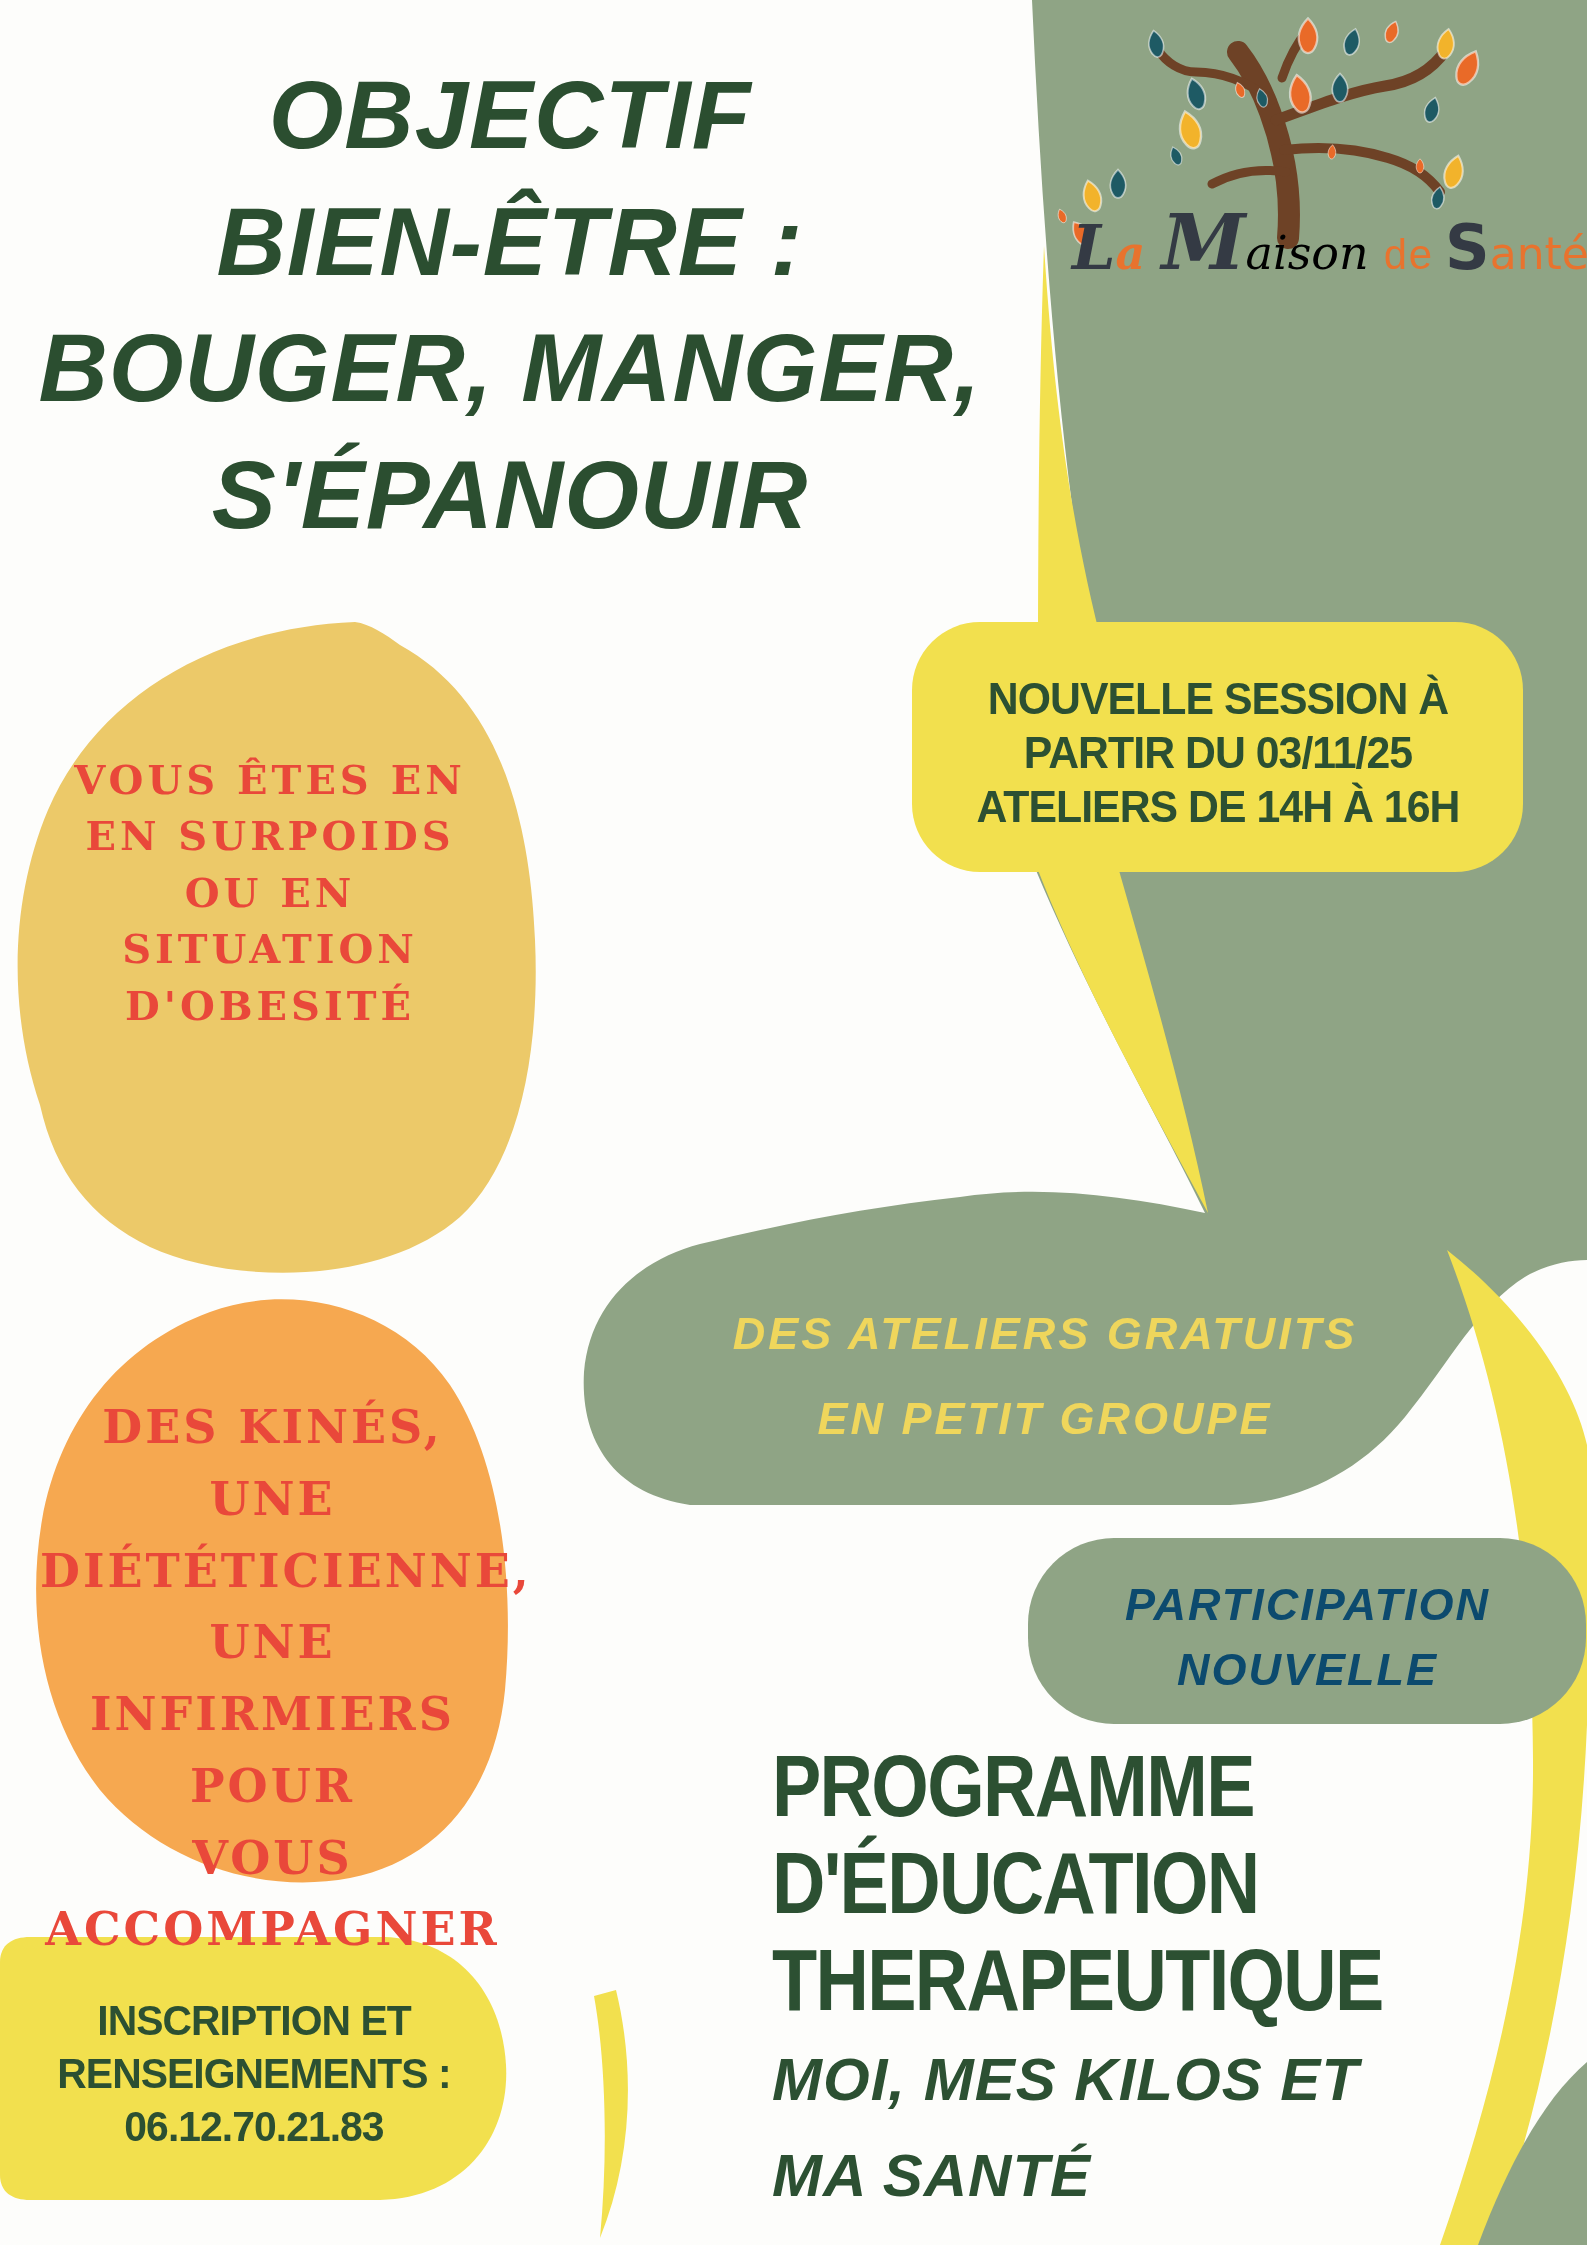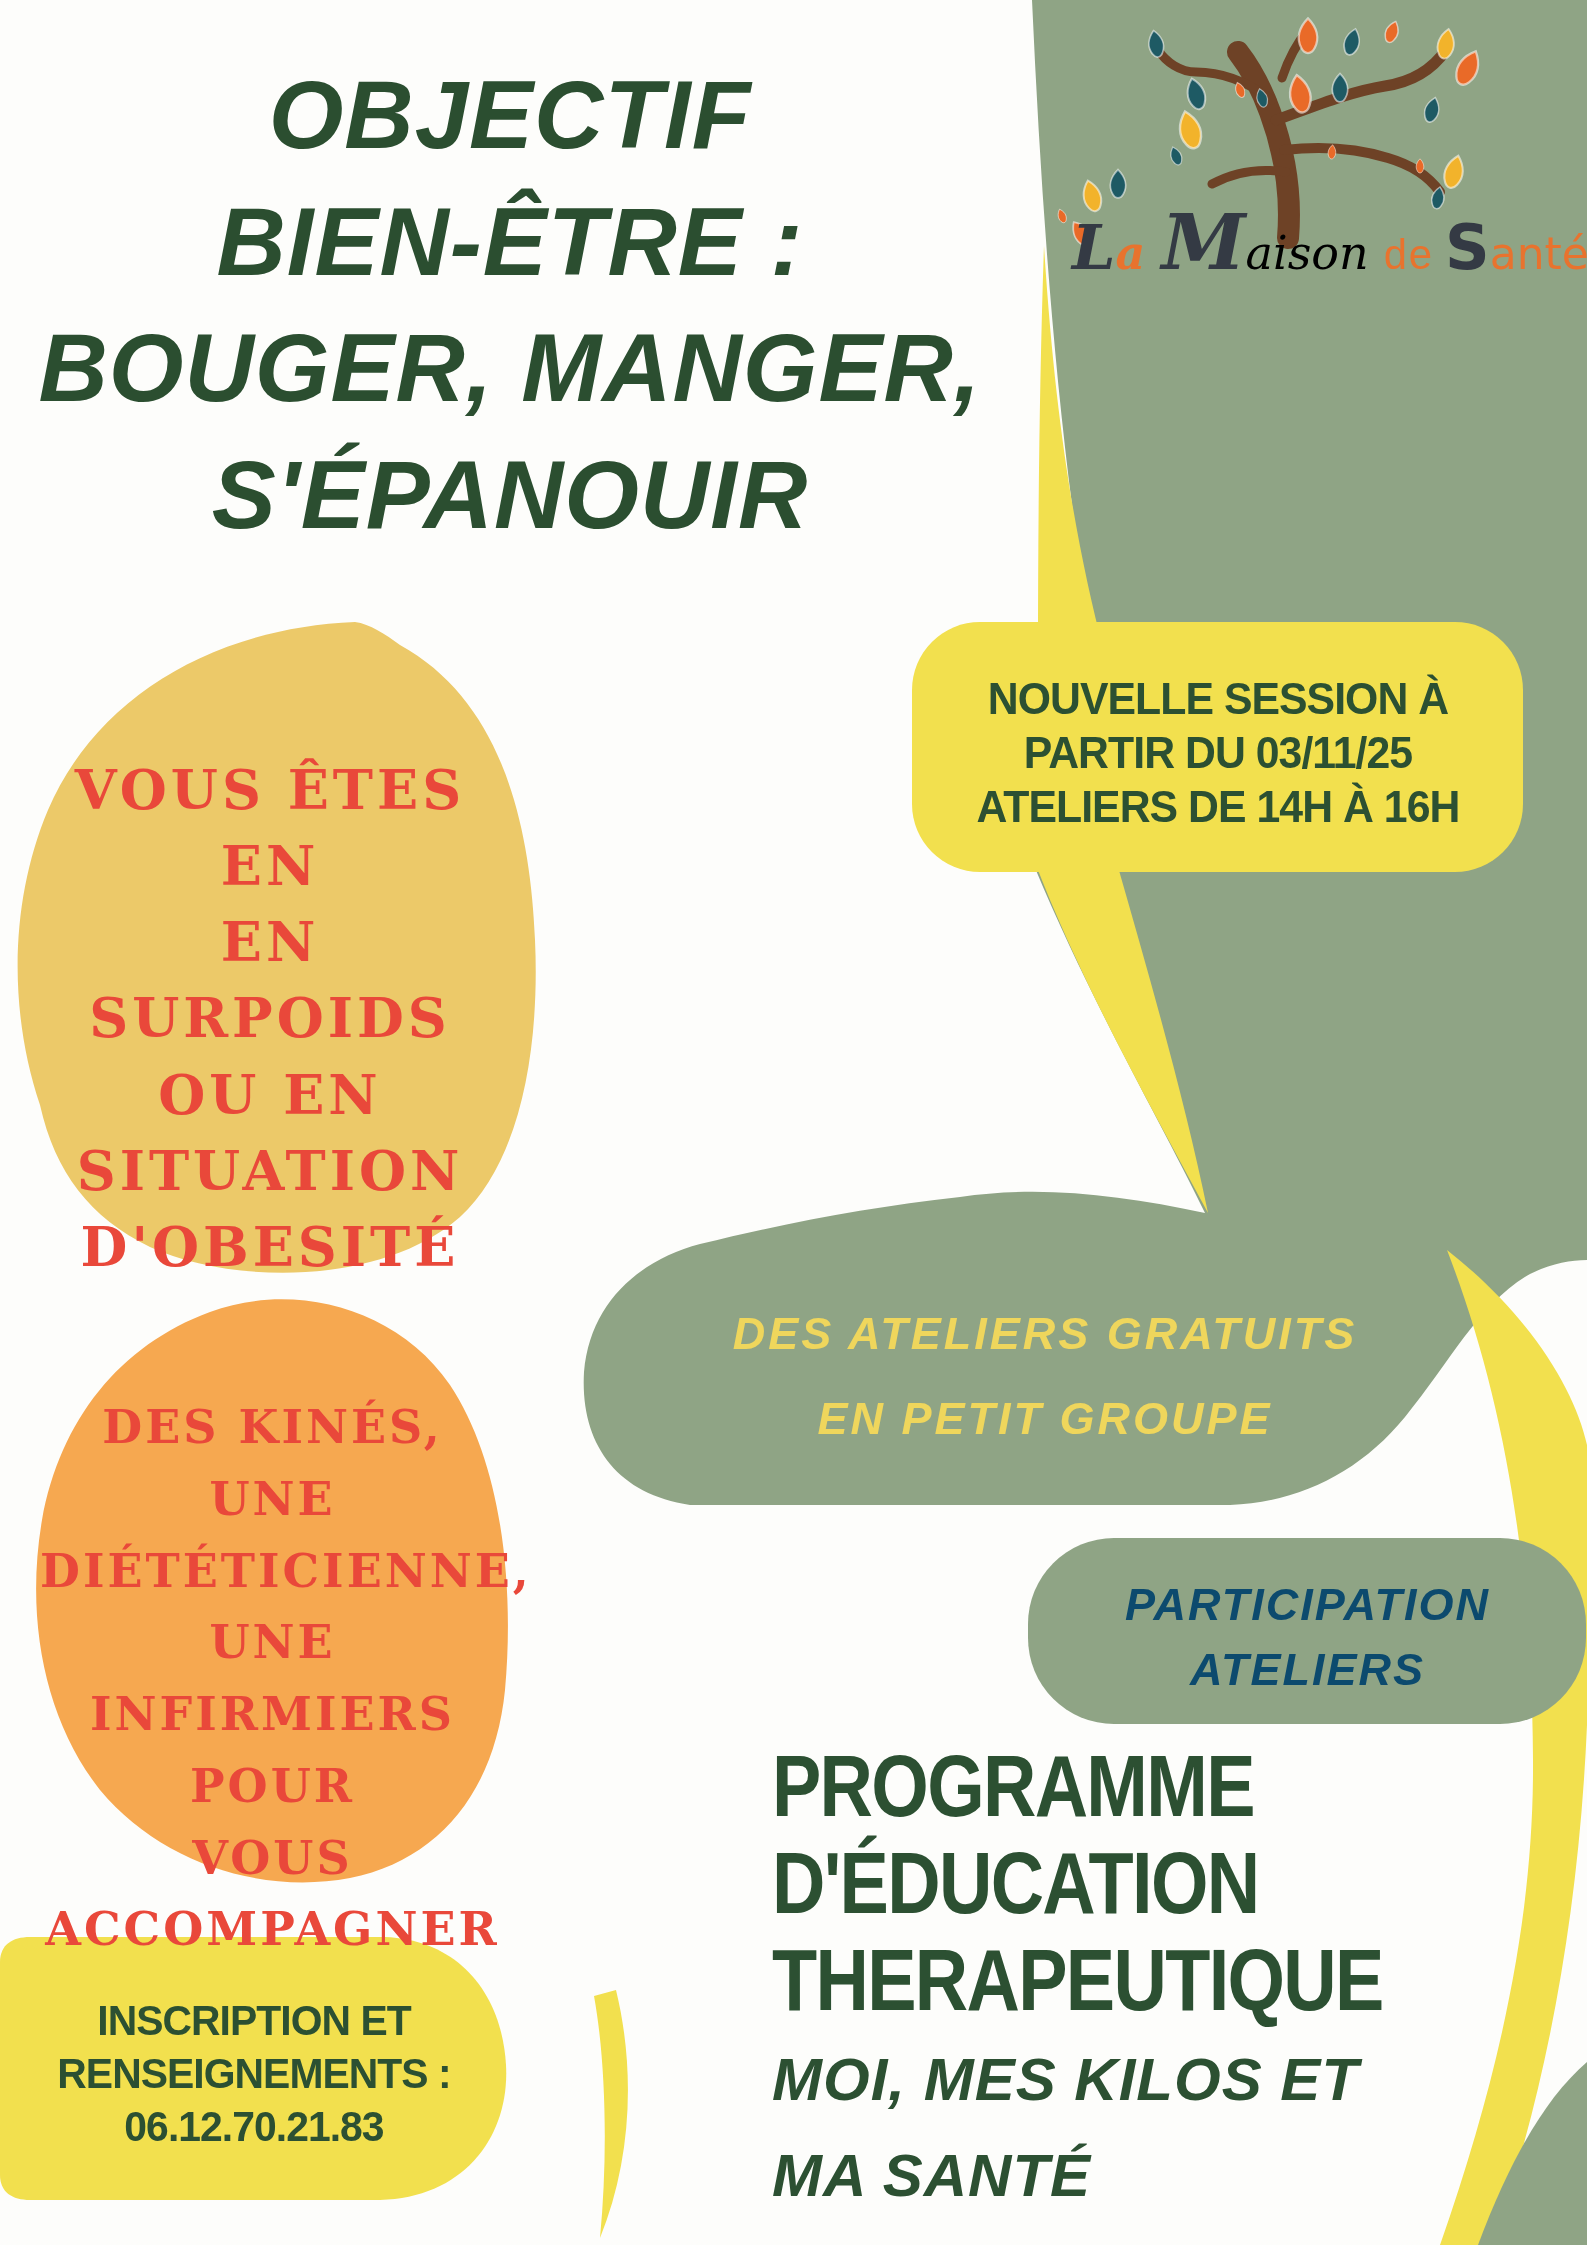--- a/index.html
+++ b/index.html
@@ -14,21 +14,21 @@
   
   .redserif{font-family:"DejaVu Serif",serif;font-weight:700;color:#E9483A;}
 
   
   .condensed{font-family:"Liberation Sans",sans-serif;font-weight:700;}
 
   .title-block{left:5px;top:52px;width:1010px;text-align:center;color:#2B4E30;
                font-size:96px;line-height:1.32;letter-spacing:1px;}
   .session-text{left:920px;top:672px;width:596px;text-align:center;color:#2C5032;
                 font-size:45px;line-height:1.2;transform:scaleX(.95);transform-origin:center top;letter-spacing:-1px;}
-  .audience-text{left:30px;top:752px;width:480px;text-align:center;font-size:54px;line-height:1.41;letter-spacing:4px;}
+  .audience-text{left:30px;top:752px;width:480px;text-align:center;font-size:40px;line-height:1.41;letter-spacing:4px;}
   .workshops-text{left:630px;top:1292px;width:830px;text-align:center;color:#EFD65C;
                   font-size:45px;line-height:1.88;letter-spacing:3px;}
   .team-text{left:40px;top:1392px;width:465px;text-align:center;font-size:46px;line-height:1.56;letter-spacing:3px;}
   .participation-text{left:1055px;top:1572px;width:505px;text-align:center;color:#0c4a6e;
                       font-size:45px;line-height:1.45;letter-spacing:2px;}
   .program-heading{left:772px;top:1738px;width:800px;color:#2C5032;font-size:88px;line-height:1.1;
                    letter-spacing:-2px;transform:scaleX(.84);transform-origin:left top;}
   .program-subtitle{left:772px;top:2032px;width:760px;color:#2C5032;font-size:60px;line-height:1.6;letter-spacing:1px;}
   .contact-text{left:15px;top:1994px;width:478px;text-align:center;color:#2C5032;
                 font-size:43px;line-height:1.23;transform:scaleX(.95);transform-origin:center top;letter-spacing:-1px;}
@@ -239,21 +239,21 @@
 
   <div class="abs redserif team-text">
     <div>DES KINÉS, UNE</div>
     <div>DIÉTÉTICIENNE, UNE</div>
     <div>INFIRMIERS POUR</div>
     <div>VOUS ACCOMPAGNER</div>
   </div>
 
   <div class="abs handwrite participation-text">
     <div>PARTICIPATION</div>
-    <div>ATELIERS</div>
+    <div>NOUVELLE</div>
   </div>
 
   <div class="abs condensed program-heading">
     <div>PROGRAMME</div>
     <div>D'ÉDUCATION</div>
     <div>THERAPEUTIQUE</div>
   </div>
   <div class="abs handwrite program-subtitle">
     <div>MOI, MES KILOS ET</div>
     <div>MA SANTÉ</div>

